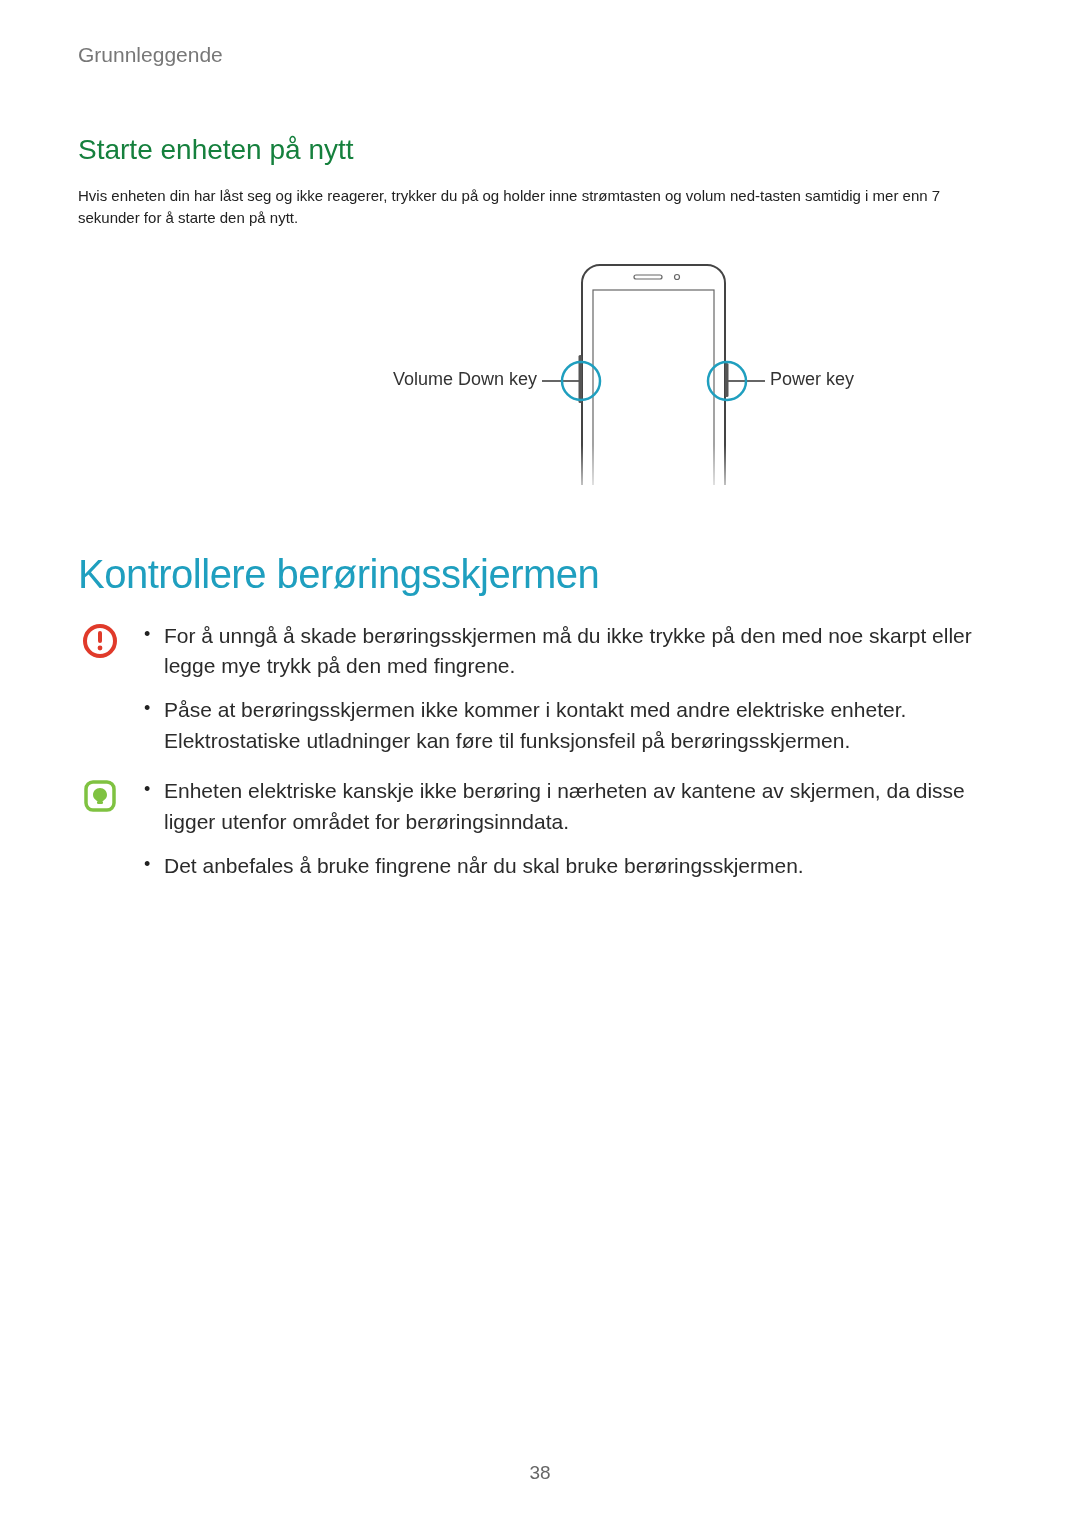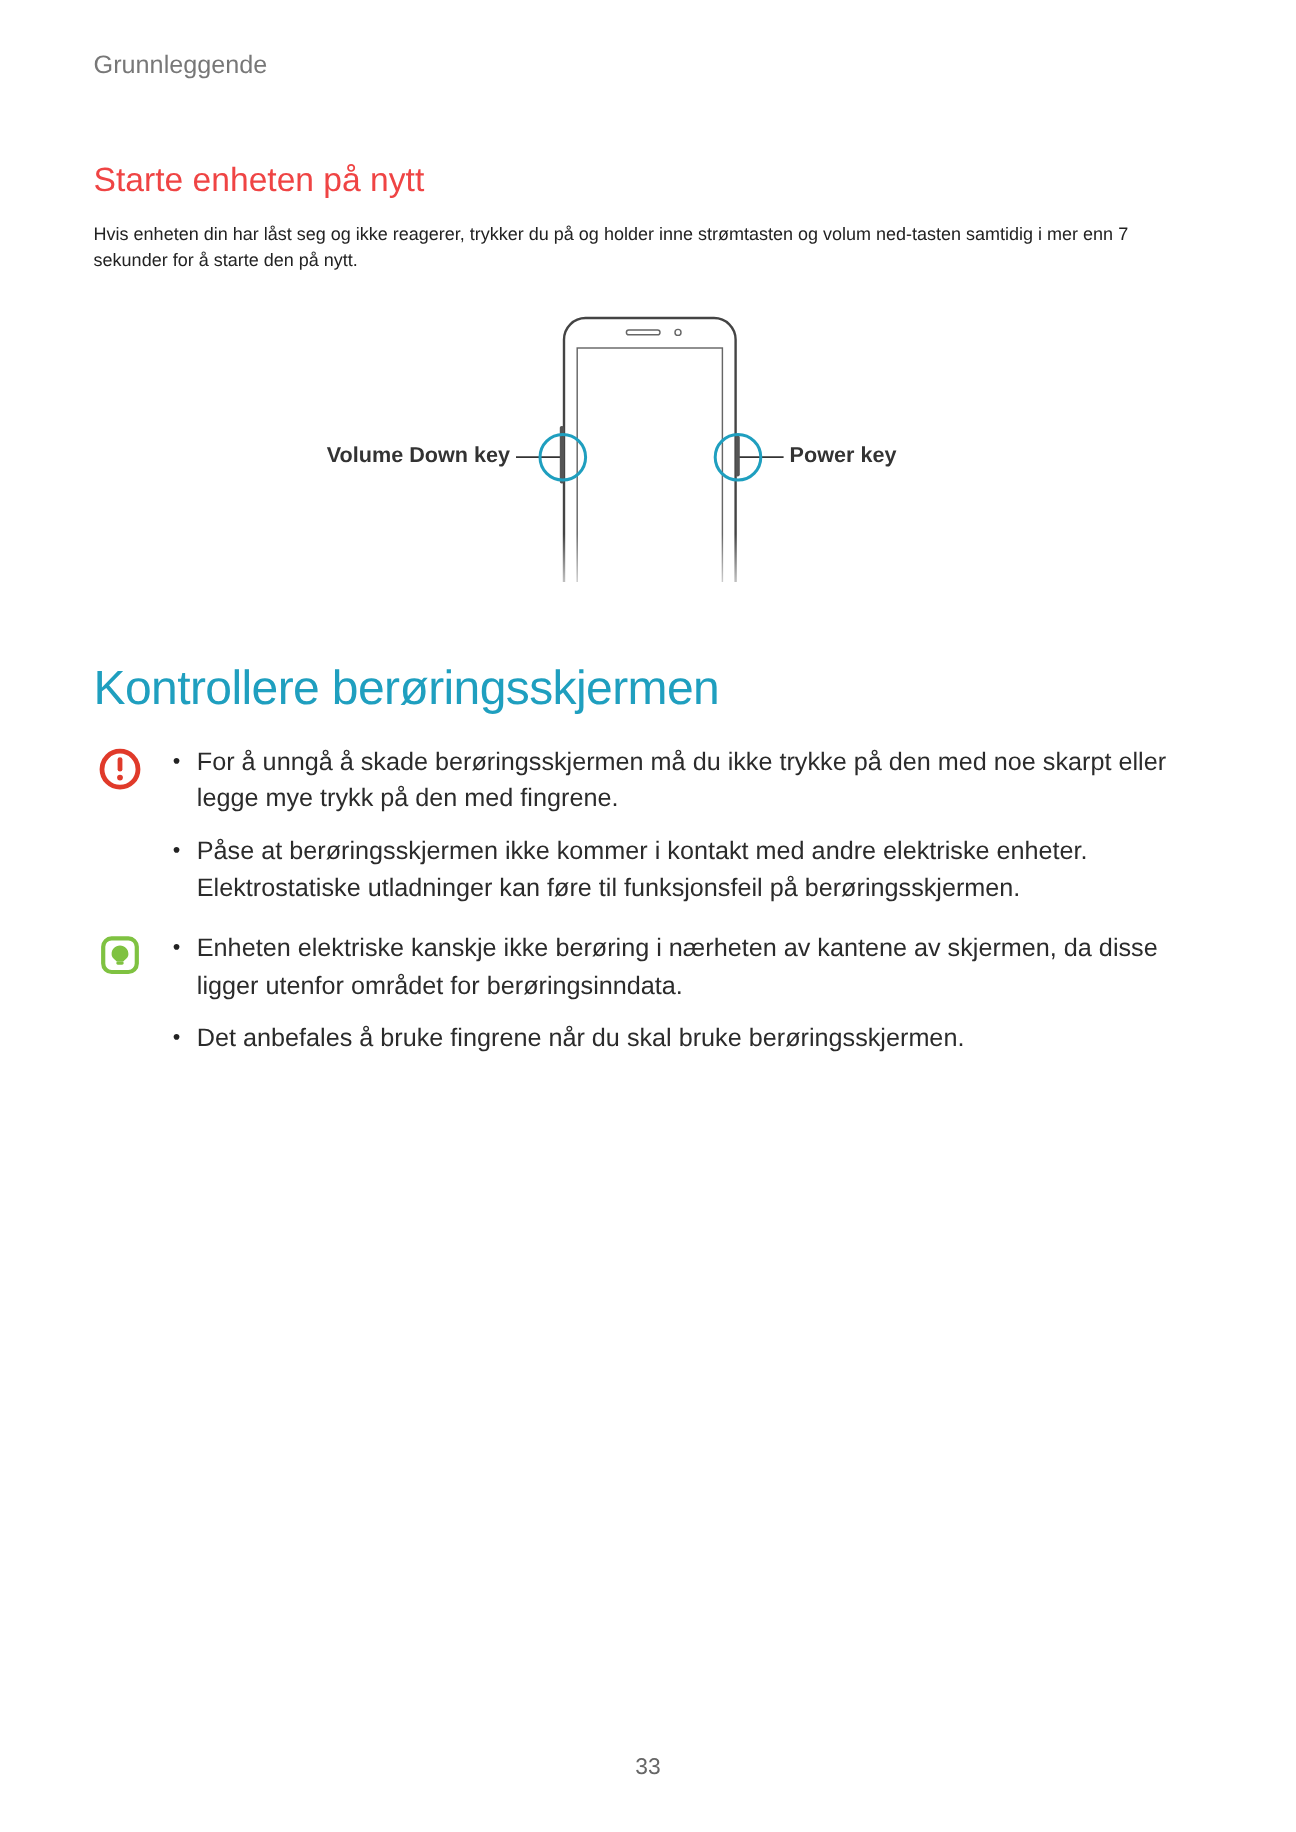--- a/index.html
+++ b/index.html
@@ -20,42 +20,41 @@
     padding: 40px 78px 40px 78px;
     position: relative;
   }
   .chapter {
     color: #777;
     font-size: 21px;
     margin-bottom: 60px;
   }
   .h2 {
     font-size: 28px;
-    color: #ef4444;
+    color: #15803d;
     margin: 0 0 14px 0;
     font-weight: 400;
   }
   .h1 {
     font-size: 40px;
     color: #1f9fbf;
     font-weight: 400;
     margin: 60px 0 18px 0;
     letter-spacing: -0.5px;
   }
   .body {
     font-size: 15px;
     color: #222;
     margin: 0 0 26px 0;
   }
   .figure {
     display: flex;
-    justify-content: center;
+    justify-content: flex-end;
     align-items: center;
     margin: 10px auto 0 auto;
-    font-weight: bold;
   }
   .callout-row {
     display: flex;
     align-items: flex-start;
     gap: 18px;
     margin-bottom: 6px;
   }
   .callout-icon-col {
     flex: 0 0 44px;
     display: flex;
@@ -163,14 +162,14 @@
         <path d="M20 12 C24 12 27 15 27 19 C27 22 25 23 23 25 L17 25 C15 23 13 22 13 19 C13 15 16 12 20 12 Z" fill="#7fc241"></path>
         <rect x="17" y="25" width="6" height="3" rx="1.2" fill="#7fc241"></rect>
       </svg>
     </div>
     <ul class="bullets">
       <li>Enheten elektriske kanskje ikke berøring i nærheten av kantene av skjermen, da disse ligger utenfor området for berøringsinndata.</li>
       <li>Det anbefales å bruke fingrene når du skal bruke berøringsskjermen.</li>
     </ul>
   </div>
 
-  <div class="pagefoot">33</div>
+  <div class="pagefoot">38</div>
 </div>
 
 </body></html>

